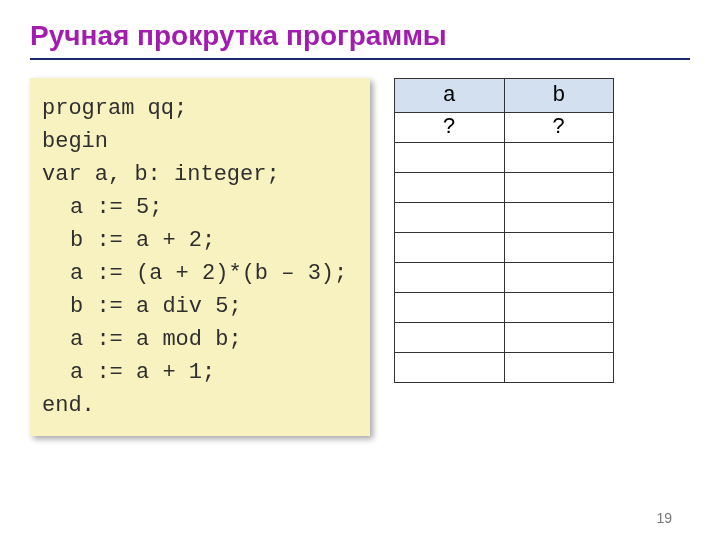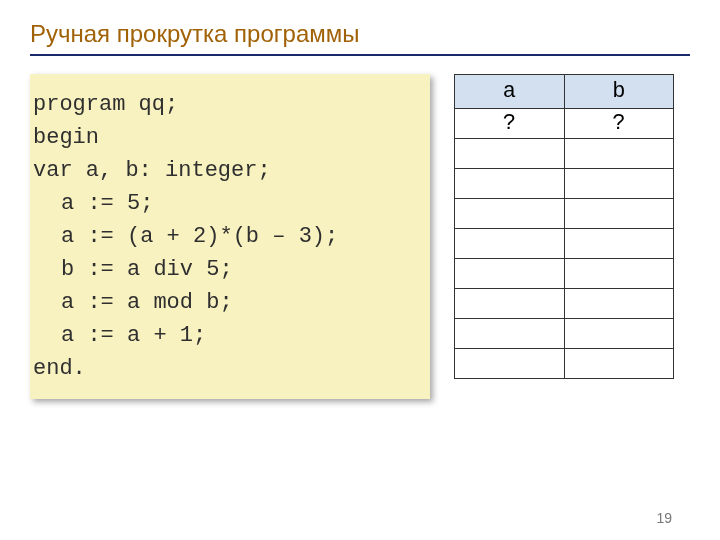--- a/index.html
+++ b/index.html
@@ -5,39 +5,39 @@
   * { box-sizing: border-box; margin: 0; padding: 0; }
   body {
     width: 720px;
     height: 540px;
     background: #ffffff;
     font-family: Arial, Helvetica, sans-serif;
     position: relative;
     padding: 20px 30px 20px 30px;
   }
   .title {
-    font-size: 24px;
-    color: #a16207;
-    font-weight: 400;
+    font-size: 28px;
+    color: #a21caf;
+    font-weight: 700;
     margin-bottom: 6px;
   }
   .divider {
     border: none;
     border-top: 2.5px solid #1a2a6c;
     margin-bottom: 18px;
   }
   .content {
     display: flex;
     gap: 24px;
     align-items: flex-start;
   }
   .code-block {
     background: #f8f2c0;
-    width: 400px;
-    padding: 14px 18px 14px 3px;
+    width: 340px;
+    padding: 14px 18px 14px 12px;
     box-shadow: 3px 3px 6px rgba(0,0,0,0.35);
     font-family: "Courier New", Courier, monospace;
     font-size: 22px;
     line-height: 1.5;
     color: #2f2f2f;
   }
   .code-line.indent { padding-left: 28px; }
   .trace-table {
     border-collapse: collapse;
     width: 220px;
@@ -71,20 +71,21 @@
 
 <h1 class="title">Ручная прокрутка программы</h1>
 <hr class="divider">
 
 <div class="content">
   <div class="code-block">
     <div class="code-line">program qq;</div>
     <div class="code-line">begin</div>
     <div class="code-line">var a, b: integer;</div>
     <div class="code-line indent">a := 5;</div>
+    <div class="code-line indent">b := a + 2;</div>
     <div class="code-line indent">a := (a + 2)*(b – 3);</div>
     <div class="code-line indent">b := a div 5;</div>
     <div class="code-line indent">a := a mod b;</div>
     <div class="code-line indent">a := a + 1;</div>
     <div class="code-line">end.</div>
   </div>
 
   <table class="trace-table">
     <thead>
       <tr>

